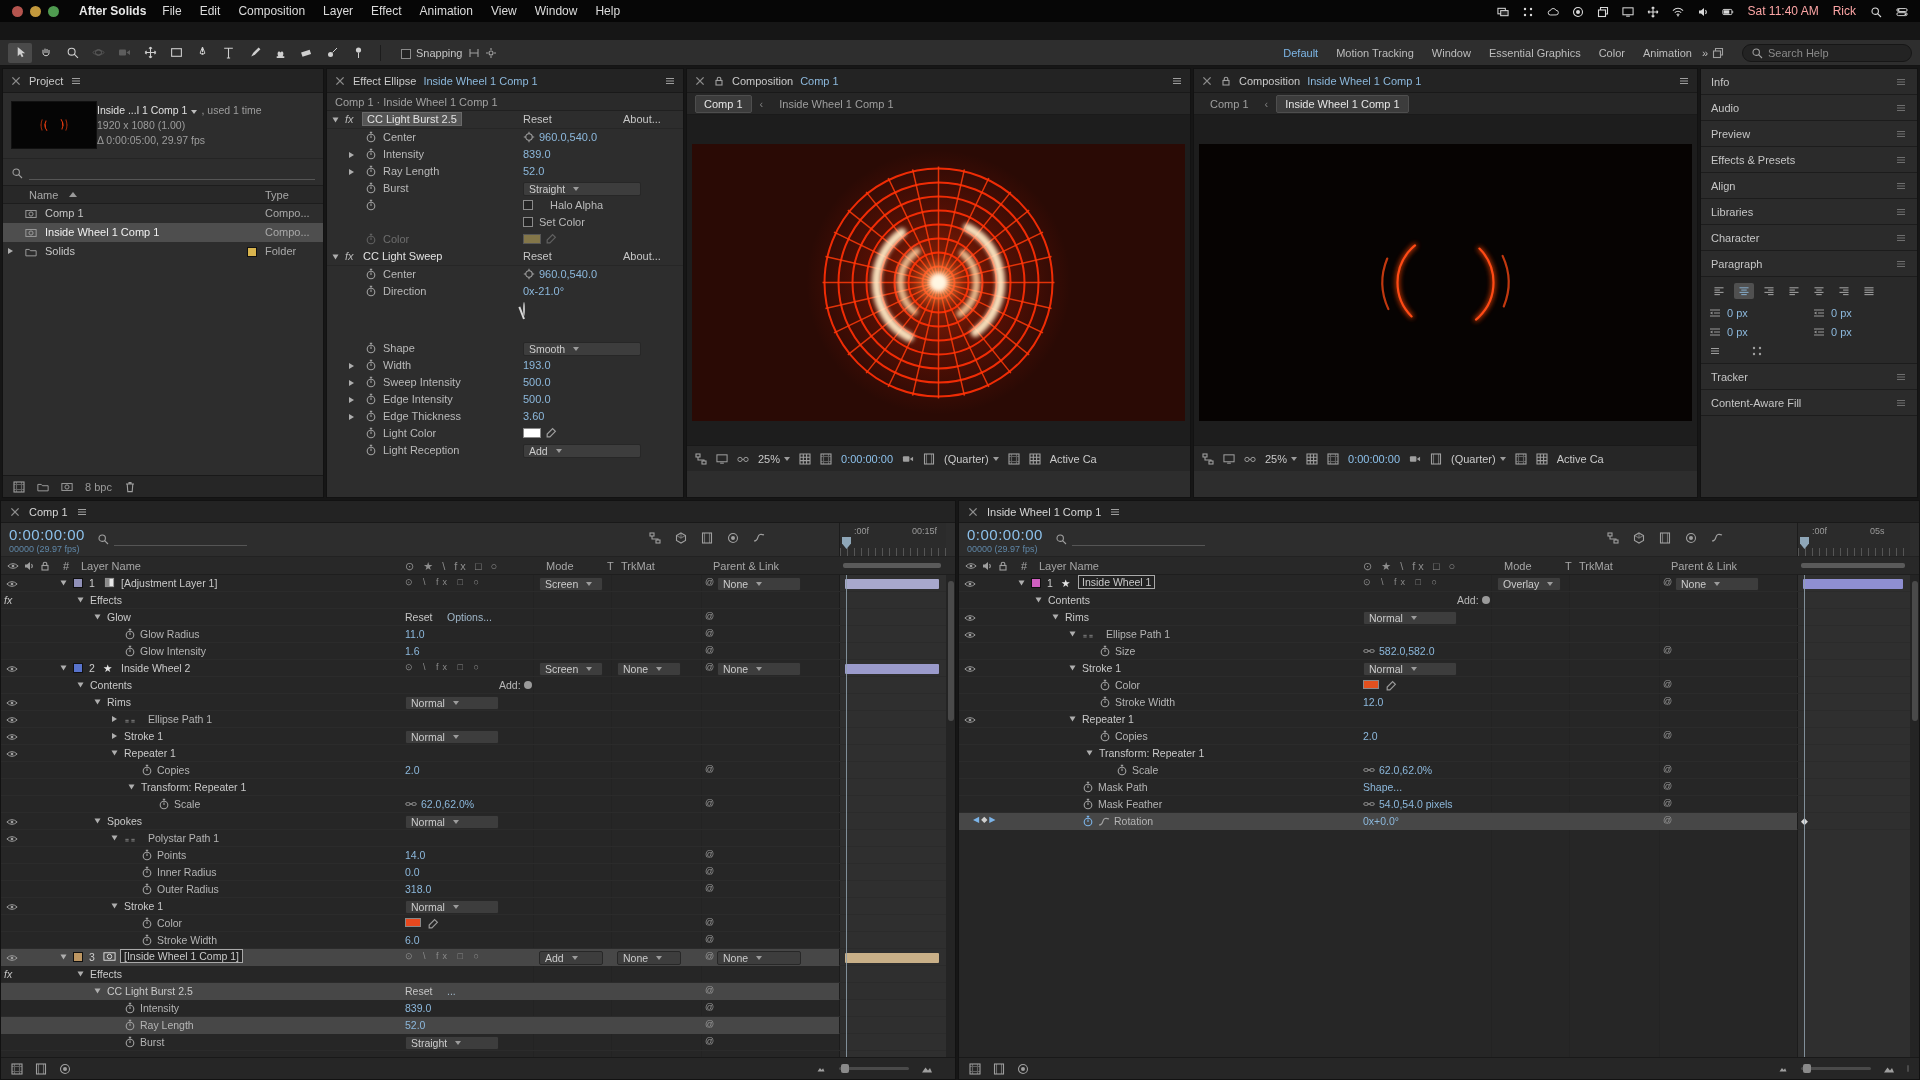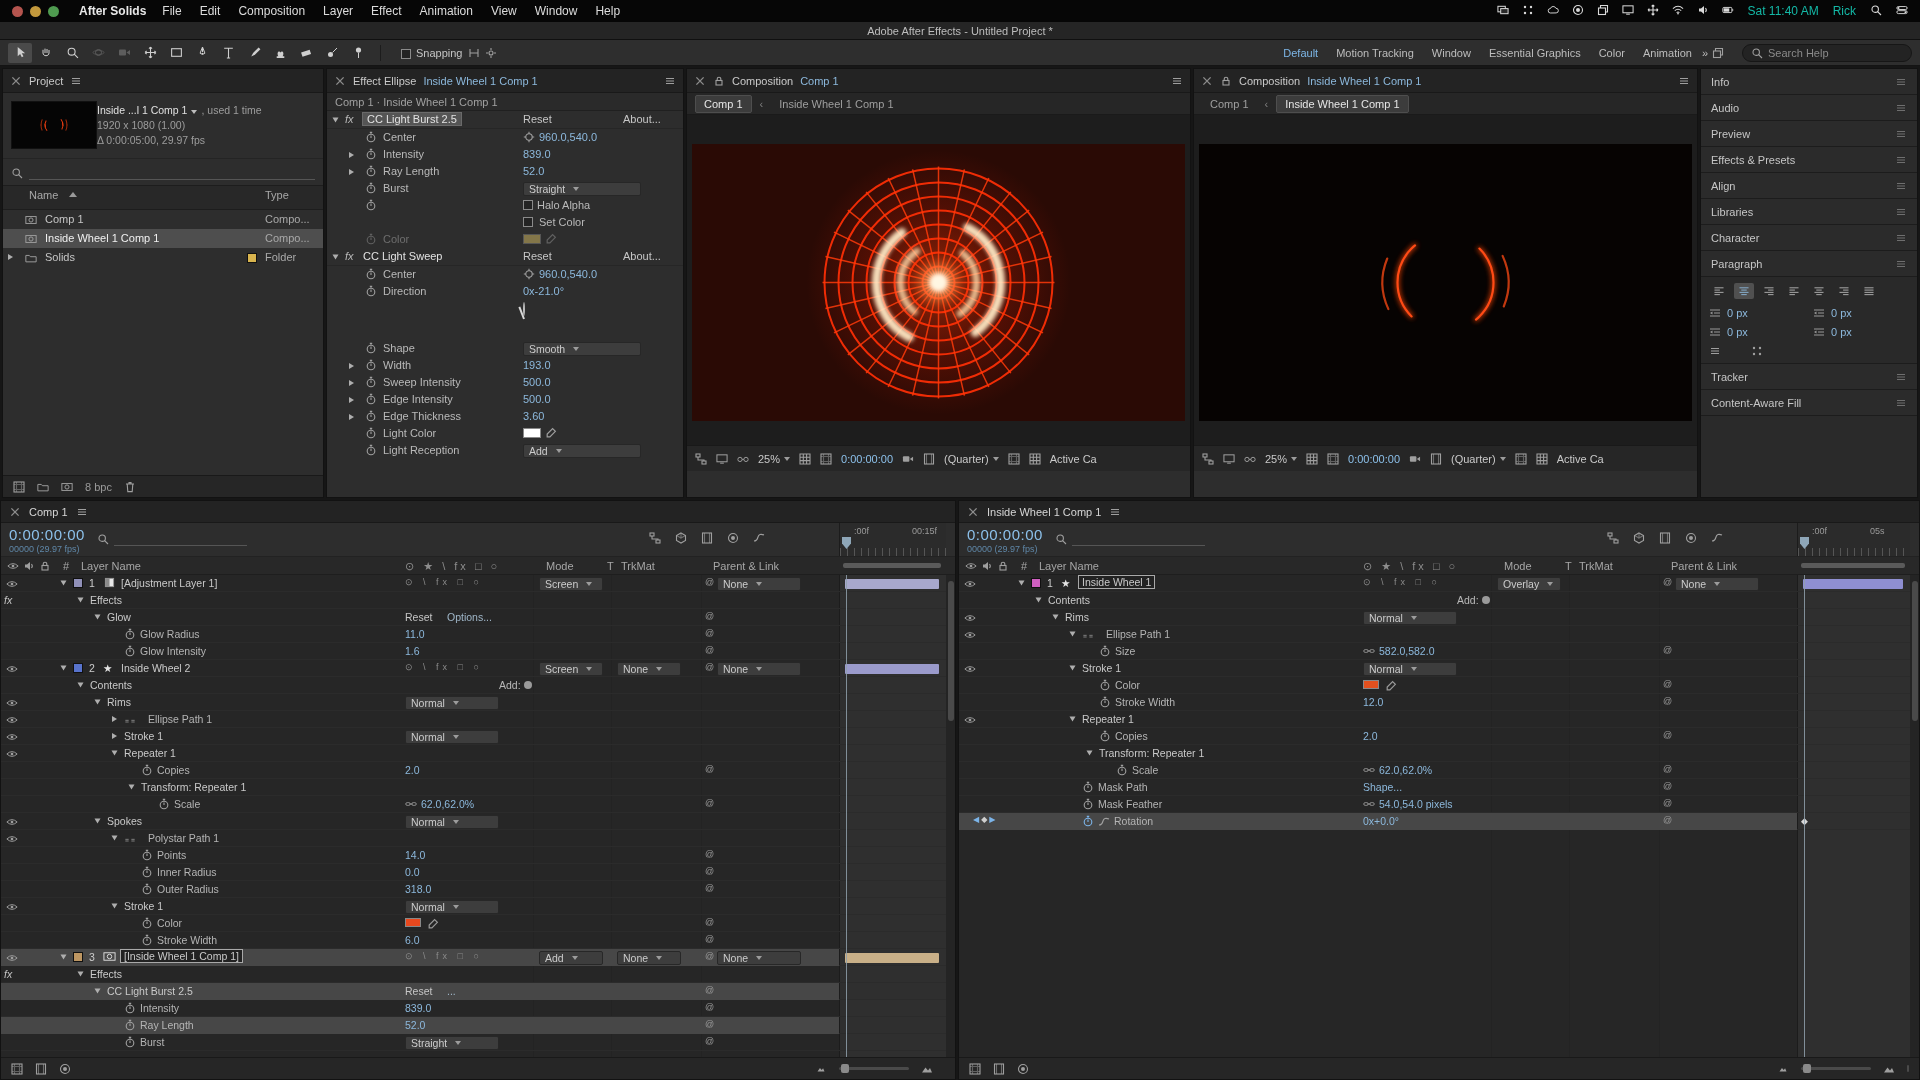--- a/index.html
+++ b/index.html
@@ -12,21 +12,21 @@
   .ic{display:inline-flex;align-items:center;justify-content:center;color:#9f9f9f}
   .ic svg{width:12px;height:12px;display:block}
   .ic svg [stroke]{stroke-width:1.1}
   
   #menubar{position:absolute;left:0;top:0;width:100%;height:22px;background:#060606;color:#e8e8e8;
     display:flex;align-items:center;gap:16px;padding:0 12px;font-size:12px}
   .traffic{display:flex;gap:7px;margin-right:4px}
   .traffic i{width:11px;height:11px;border-radius:50%;display:block}
   .appname{font-weight:bold}
   .mitem{color:#dcdcdc}
-  #mb-right{margin-left:auto;display:flex;align-items:flex-start;gap:14px;color:#14b8a6}
+  #mb-right{margin-left:auto;display:flex;align-items:flex-end;gap:14px;color:#fca5a5}
   #mb-right .ic{color:#dadada}
   
   #titlebar{position:absolute;left:0;top:22px;width:100%;height:18px;background:#252525;
     border-bottom:1px solid #101010;display:flex;align-items:center;justify-content:center;
     color:#bdbdbd;font-size:11px}
   
   #toolbar{position:absolute;left:0;top:40px;width:100%;height:26px;background:#2e2e2e;
     border-bottom:1px solid #141414;display:flex;align-items:center;padding:0 8px;gap:4px}
   .tool{width:24px;height:20px;display:flex;align-items:center;justify-content:center;border-radius:2px;color:#cfcfcf}
   .tool svg{width:13px;height:13px}
@@ -50,21 +50,21 @@
   .pmenu{margin-left:auto}
   .x-ic{color:#8e8e8e}
   
   #proj-preview{display:flex;padding:8px;border-bottom:1px solid #242424;height:66px}
   #proj-thumb{width:86px;height:48px;background:#000;border:1px solid #111}
   #proj-info{font-size:10.5px;color:#9d9d9d;line-height:15px;padding-top:2px}
   #proj-info .nm{color:#e0e0e0}
   .caret-dn{display:inline-block;width:0;height:0;border-top:4px solid #bdbdbd;border-left:3.5px solid transparent;border-right:3.5px solid transparent;margin:0 4px}
   #proj-search{display:flex;align-items:center;gap:6px;padding:6px 8px 4px;height:26px}
   .search-line{flex:1;border-bottom:1px solid #555;height:14px}
-  #proj-cols{position:relative;height:25px;background:#282828;border-top:1px solid #1d1d1d;border-bottom:1px solid #1d1d1d;color:#a8a8a8}
+  #proj-cols{position:relative;height:19px;background:#282828;border-top:1px solid #1d1d1d;border-bottom:1px solid #1d1d1d;color:#a8a8a8}
   #proj-cols .cn{position:absolute;left:26px;top:3px}
   #proj-cols .sortUp{position:absolute;left:66px;top:6px;width:0;height:0;border-bottom:5px solid #9a9a9a;border-left:4px solid transparent;border-right:4px solid transparent}
   #proj-cols .ct{position:absolute;left:262px;top:3px}
   .prow{position:relative;height:19px;color:#c6c6c6}
   .prow.selected{background:#4e4e4e;color:#f0f0f0}
   .prow .tw{left:5px}
   .prow .ric{position:absolute;left:22px;top:4px}
   .prow .rnm{position:absolute;left:42px;top:3px}
   .prow .rchip{position:absolute;left:244px;top:5px;width:10px;height:10px;border:1px solid #111}
   .prow .rty{position:absolute;left:262px;top:3px;color:#a9a9a9}
@@ -269,23 +269,20 @@
           <svg viewBox="0 0 14 10">
             <rect x="1" y="1" width="12" height="3.4" rx="1.7" fill="none" stroke="currentColor"></rect>
             <circle cx="3" cy="2.7" r="1.1" fill="currentColor"></circle>
             <rect x="1" y="5.8" width="12" height="3.4" rx="1.7" fill="none" stroke="currentColor"></rect>
             <circle cx="11" cy="7.5" r="1.1" fill="currentColor"></circle>
           </svg>
         </span>
     </div>
   </header>
 
-  <div id="titlebar">
-    <span>Adobe After Effects - Untitled Project *</span>
-  </div>
 
   <div id="toolbar">
     <div id="tools" style="display:flex;gap:2px">
         <span class="tool active">
           <svg viewBox="0 0 12 14">
             <path d="M3 1v10l2.6-2.4L7.4 12l1.8-.9-1.8-3.2H11z" fill="currentColor"></path>
           </svg>
         </span>
         <span class="tool">
           <svg viewBox="0 0 13 13">
@@ -590,21 +587,21 @@
         </div>
         <div class="ec-row">
           <span class="ec-sw ic">
             <svg viewBox="0 0 12 12">
               <circle cx="6" cy="7" r="3.8" fill="none" stroke="currentColor"></circle>
               <path d="M6 7V4.6M4.8 1.4h2.4M6 1.4v1.4" fill="none" stroke="currentColor"></path>
             </svg>
           </span>
           <span class="ec-val">
             <span class="cb"></span>
-            <span style="color:#b9b9b9;margin-left:0">Halo Alpha</span>
+            <span style="color:#b9b9b9;margin-left:13px">Halo Alpha</span>
           </span>
         </div>
         <div class="ec-row">
           <span class="ec-val">
             <span class="cb"></span>
             <span style="color:#b9b9b9;margin-left:2px">Set Color</span>
           </span>
         </div>
         <div class="ec-row disabled">
           <span class="ec-sw ic">

